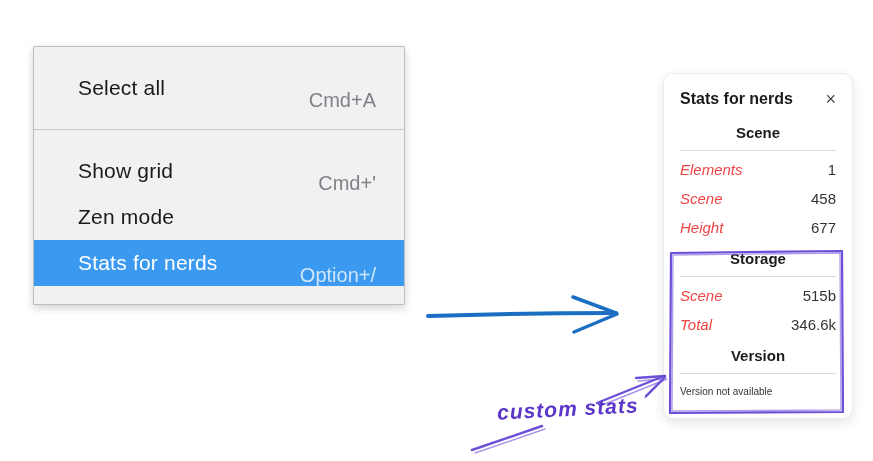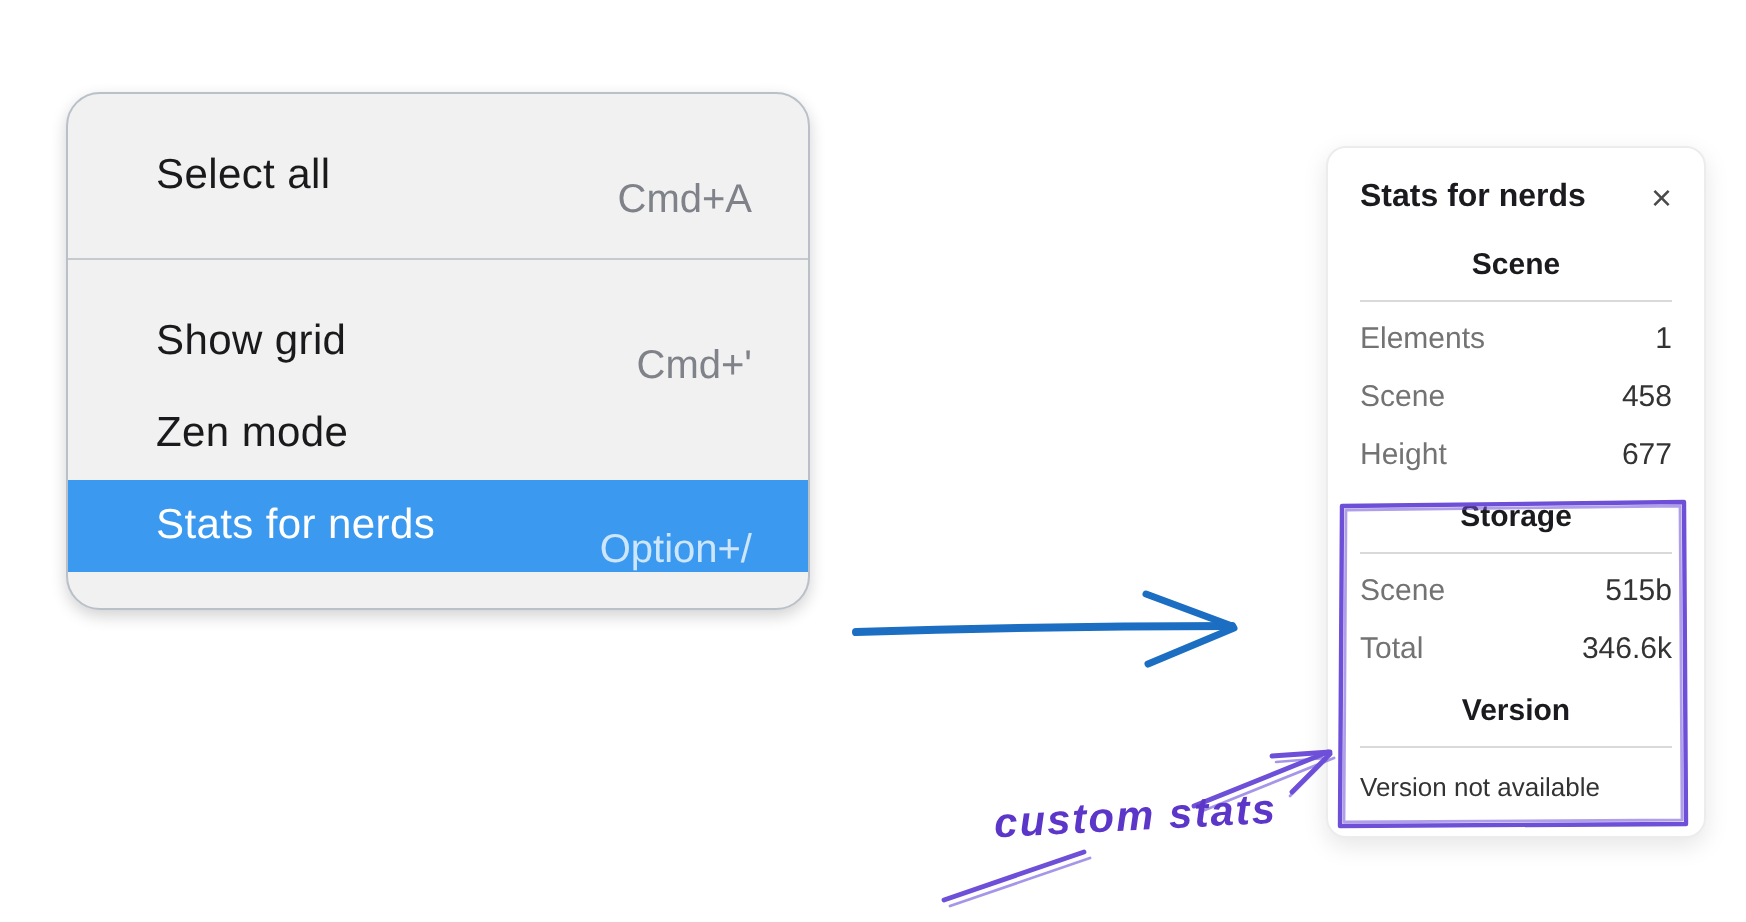--- a/index.html
+++ b/index.html
@@ -13,21 +13,21 @@
     overflow: hidden;
   }
 
   
   .menu {
     position: absolute;
     left: 33px; top: 46px;
     width: 372px;
     background: #f1f1f2;
     border: 1px solid #b9c0c8;
-    border-radius: 17px;
+    border-radius: 1px;
     box-shadow: 0 3px 8px rgba(0,0,0,0.18);
     padding: 18px 0;
     overflow: hidden;
   }
   .menu-item {
     height: 46px;
     display: flex;
     align-items: center;
     justify-content: space-between;
     padding: 0 28px 0 44px;
@@ -96,24 +96,24 @@
     border-top: 1px solid #d9d9d9;
     margin: 0 0 4px 0;
   }
   .stat-row {
     display: flex;
     justify-content: space-between;
     align-items: center;
     height: 29px;
     font-size: 15px;
   }
-  .stat-label { color: #737373; }
+  .stat-label { color: #ef4444; font-style: italic; }
   .stat-value { color: #333333; }
   .version-note {
-    font-size: 13px;
+    font-size: 10px;
     color: #333333;
     padding-top: 8px;
     white-space: nowrap;
   }
 
   
   .overlay { position: absolute; pointer-events: none; }
   .custom-label {
     position: absolute;
     left: 497px; top: 397px;

